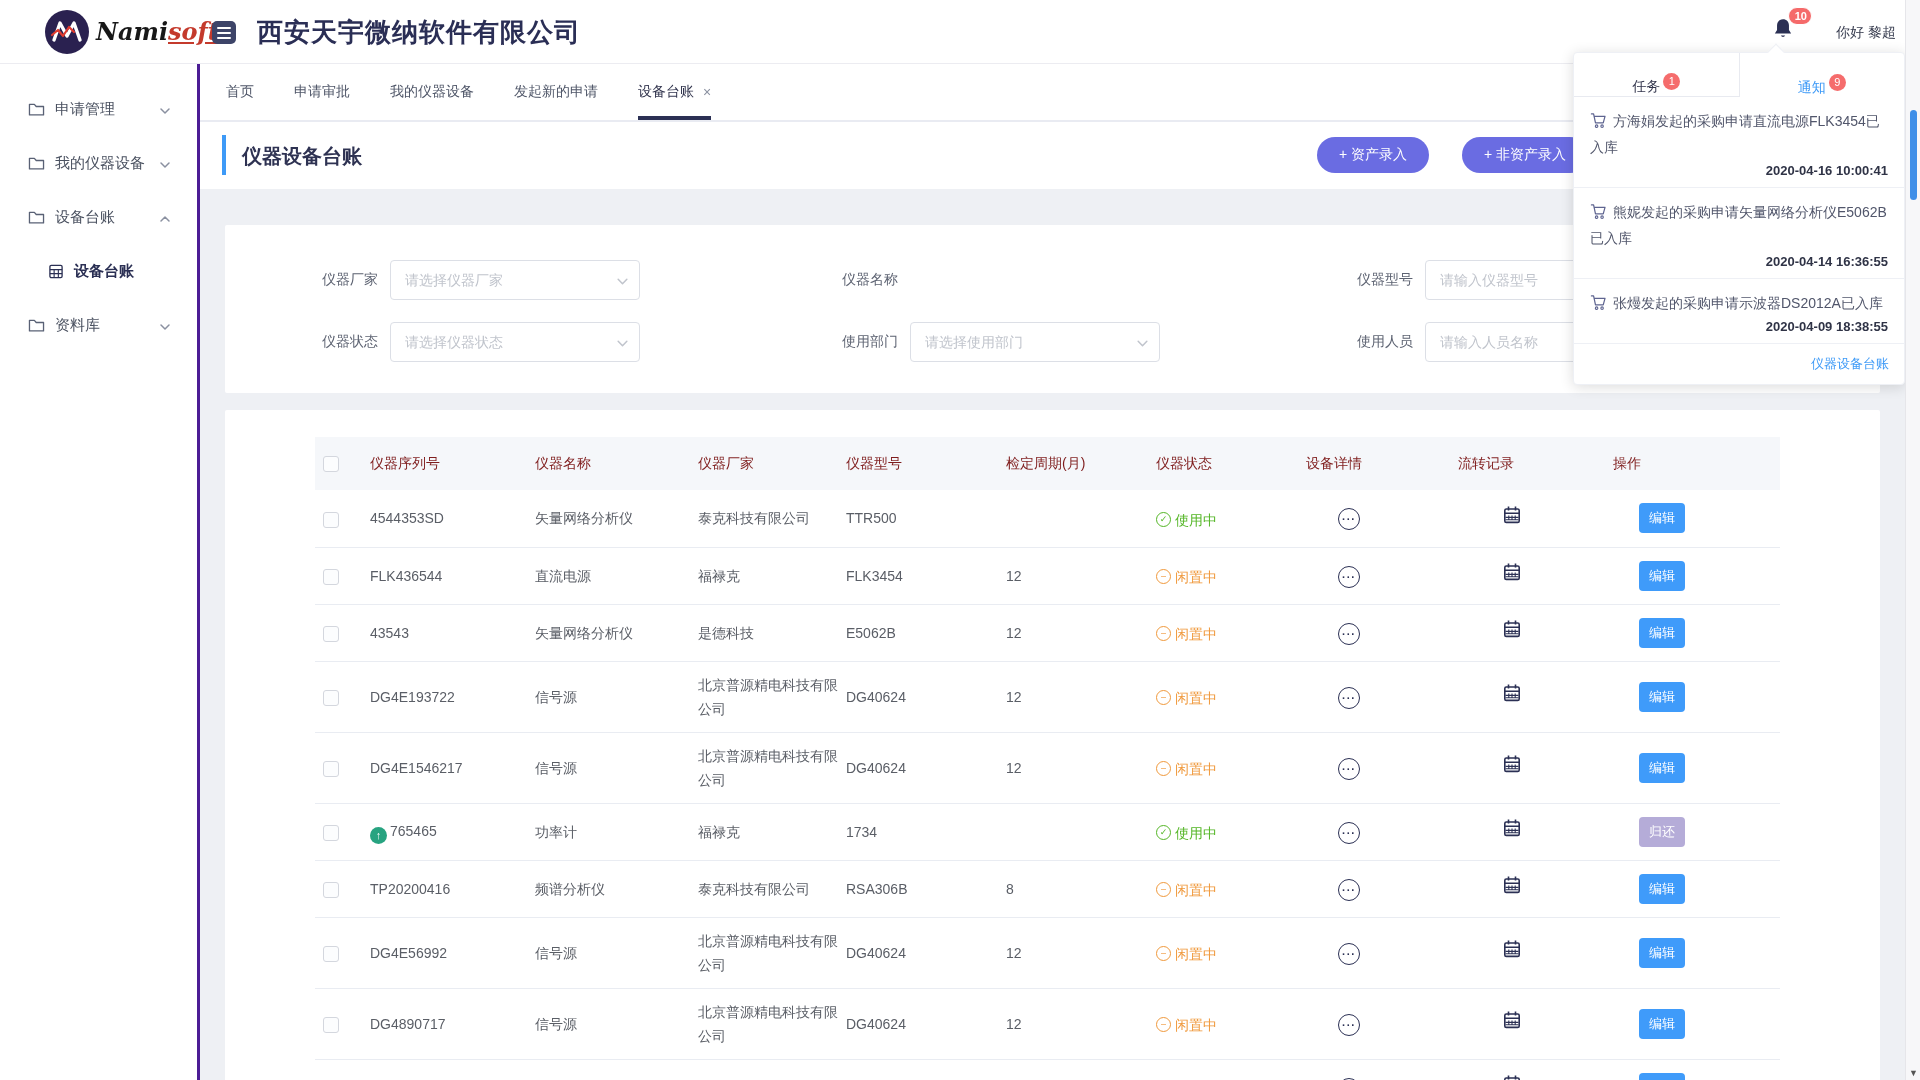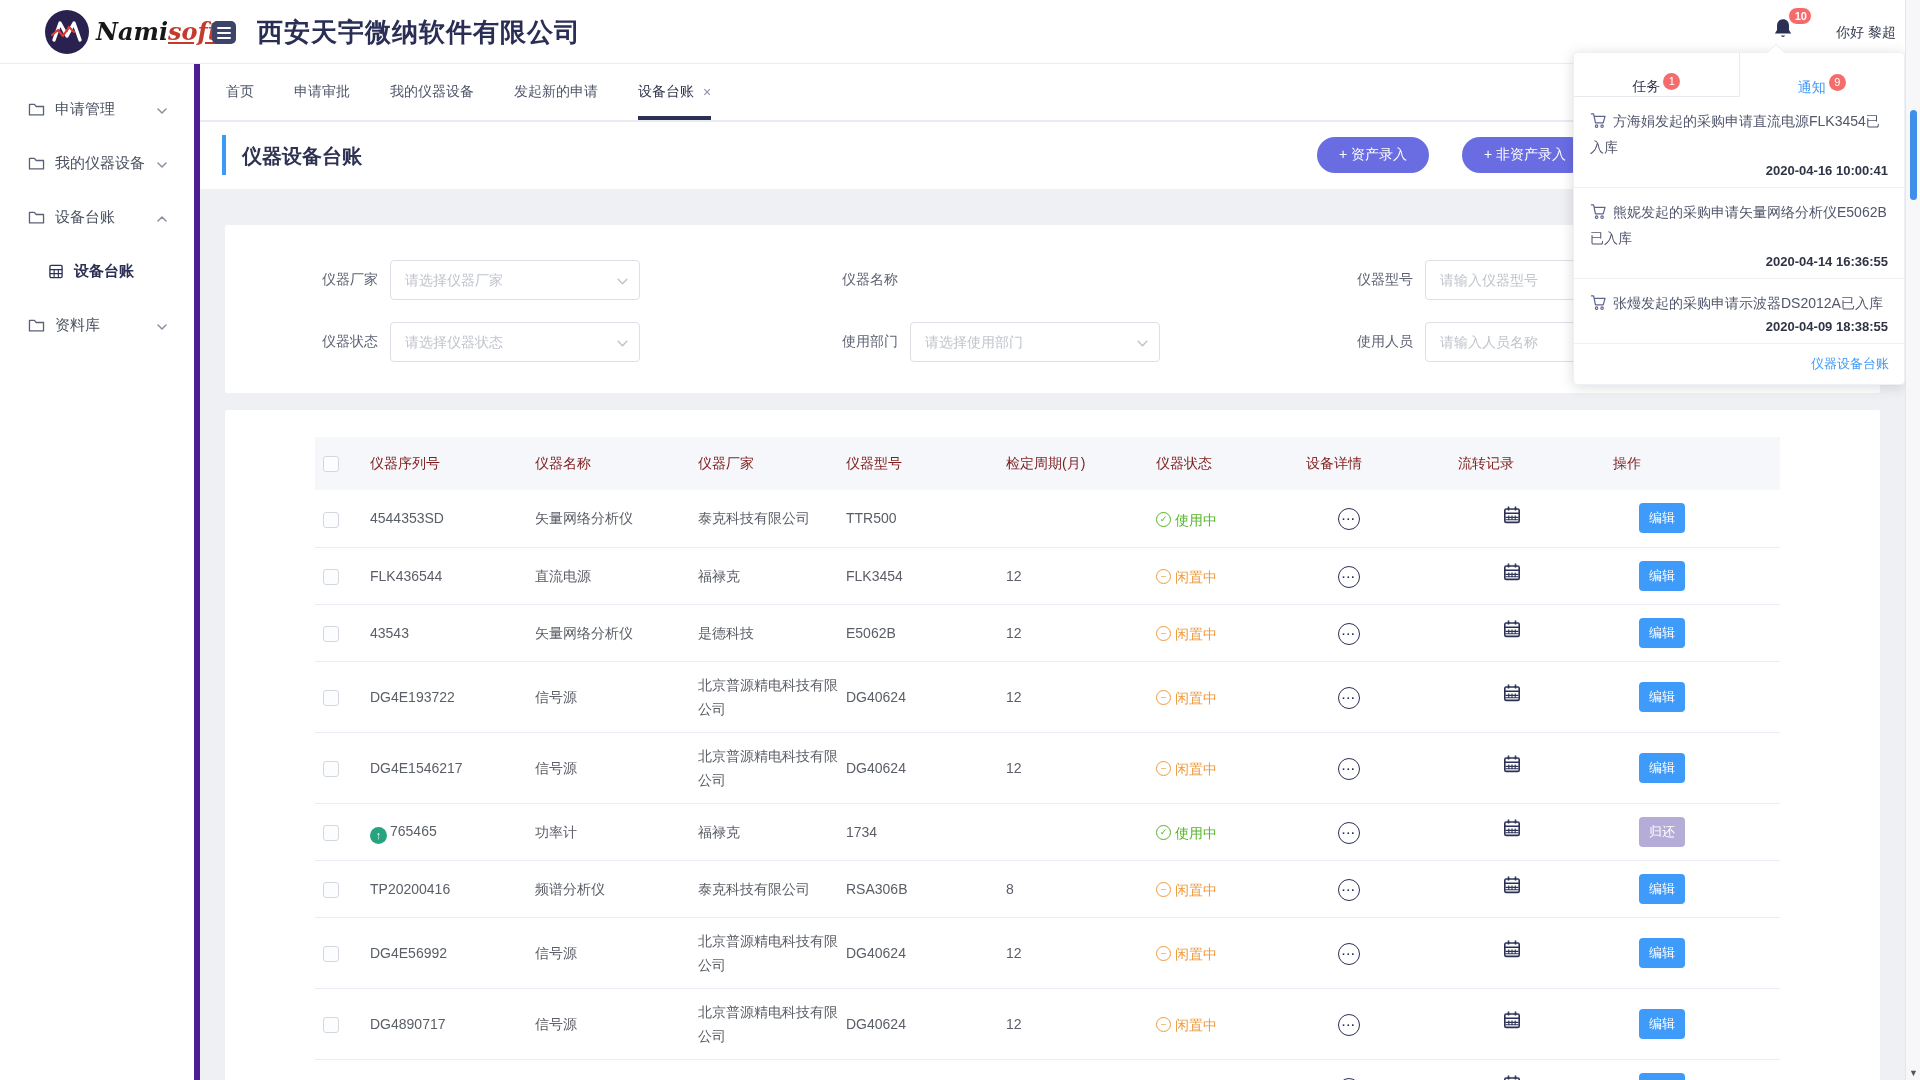--- a/index.html
+++ b/index.html
@@ -12,21 +12,21 @@
   .brand{position:absolute;left:96px;top:17px;font-family:"DejaVu Serif","Liberation Serif",serif;font-style:italic;font-weight:600;font-size:24px;color:#181818;}
   .brand .red{color:#c43a2c;text-decoration:underline;}
   .menu-toggle{position:absolute;left:212px;top:21px;width:24px;height:23px;background:#3d4468;border-radius:5px;display:flex;flex-direction:column;justify-content:center;gap:3px;padding:0 5px;cursor:pointer;}
   .menu-toggle i{display:block;height:2px;background:#fff;border-radius:1px;}
   .company{position:absolute;left:257px;top:0;height:64px;line-height:64px;font-size:26px;font-weight:700;color:#2a2e55;letter-spacing:1px;}
   .bell-wrap{position:absolute;left:1770px;top:16px;width:34px;height:34px;cursor:pointer;}
   .bell-badge{position:absolute;left:1788px;top:7px;min-width:24px;height:18px;border-radius:9px;background:#f56a6a;border:1px solid #fff;color:#fff;font-size:11px;font-weight:700;line-height:16px;text-align:right;padding:0 4px;}
   .greeting{position:absolute;left:1836px;top:0;height:64px;line-height:64px;font-size:14px;color:#363b4e;}
 
   
-  .sidebar{position:absolute;left:0;top:64px;width:200px;bottom:0;background:#fff;border-right:6px solid #4c1d95;z-index:5;}
+  .sidebar{position:absolute;left:0;top:64px;width:200px;bottom:0;background:#fff;border-right:3px solid #4c1d95;z-index:5;}
   .sb-menu{padding-top:18px;}
   .sb-item{position:relative;height:54px;display:flex;align-items:center;padding-left:28px;cursor:pointer;color:#4a5160;font-size:15px;}
   .sb-item .sb-chev{position:absolute;right:26px;top:21px;}
   .sb-ico{margin-right:10px;display:inline-flex;}
   .sb-sub{height:54px;display:flex;align-items:center;padding-left:48px;cursor:pointer;color:#2b3054;font-size:15px;font-weight:600;}
   .sb-ico2{margin-right:10px;display:inline-flex;}
 
   
   .main{position:absolute;left:200px;top:64px;right:15px;bottom:0;background:#eef0f4;overflow:hidden;}
   .tabbar{height:58px;background:#fff;border-bottom:2px solid #e9ebf2;display:flex;align-items:stretch;padding-left:26px;gap:40px;}

